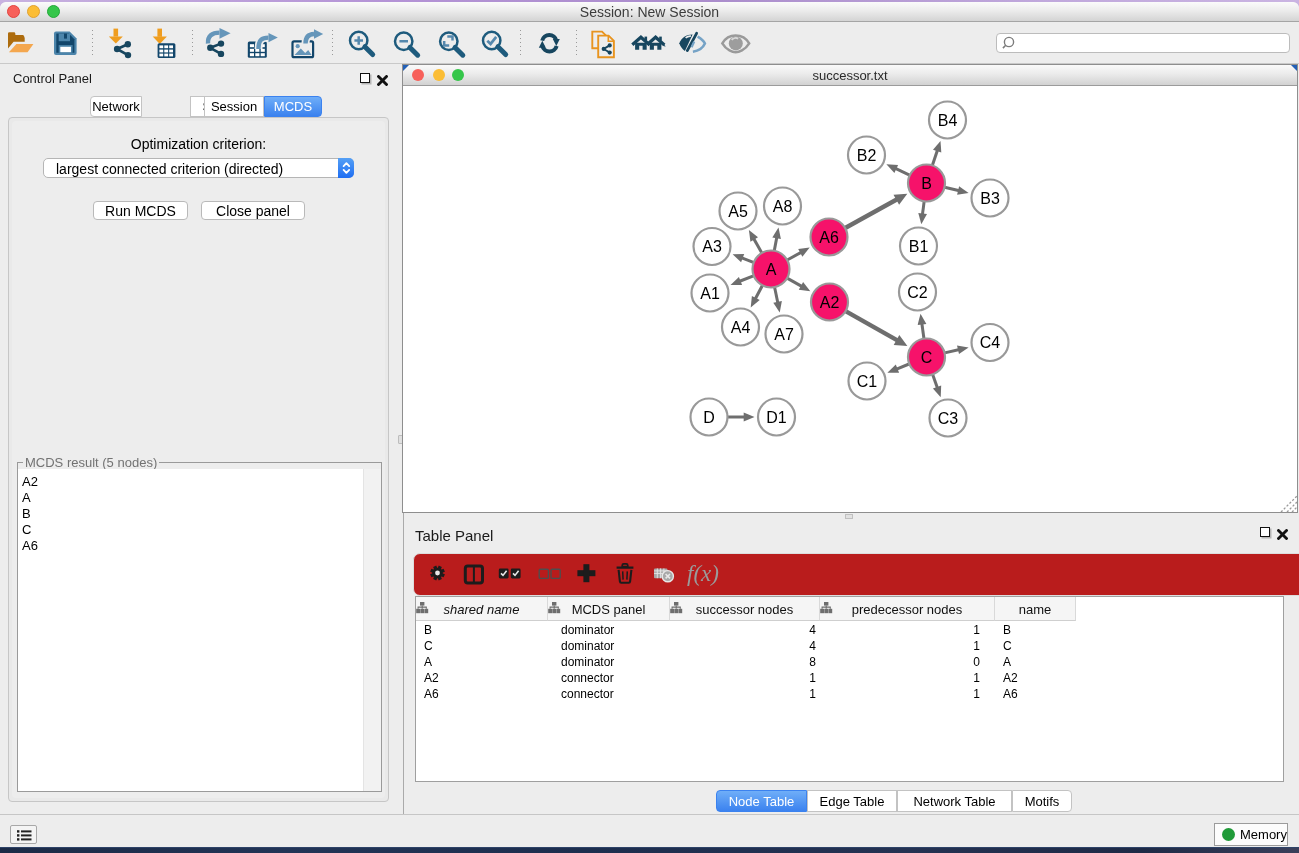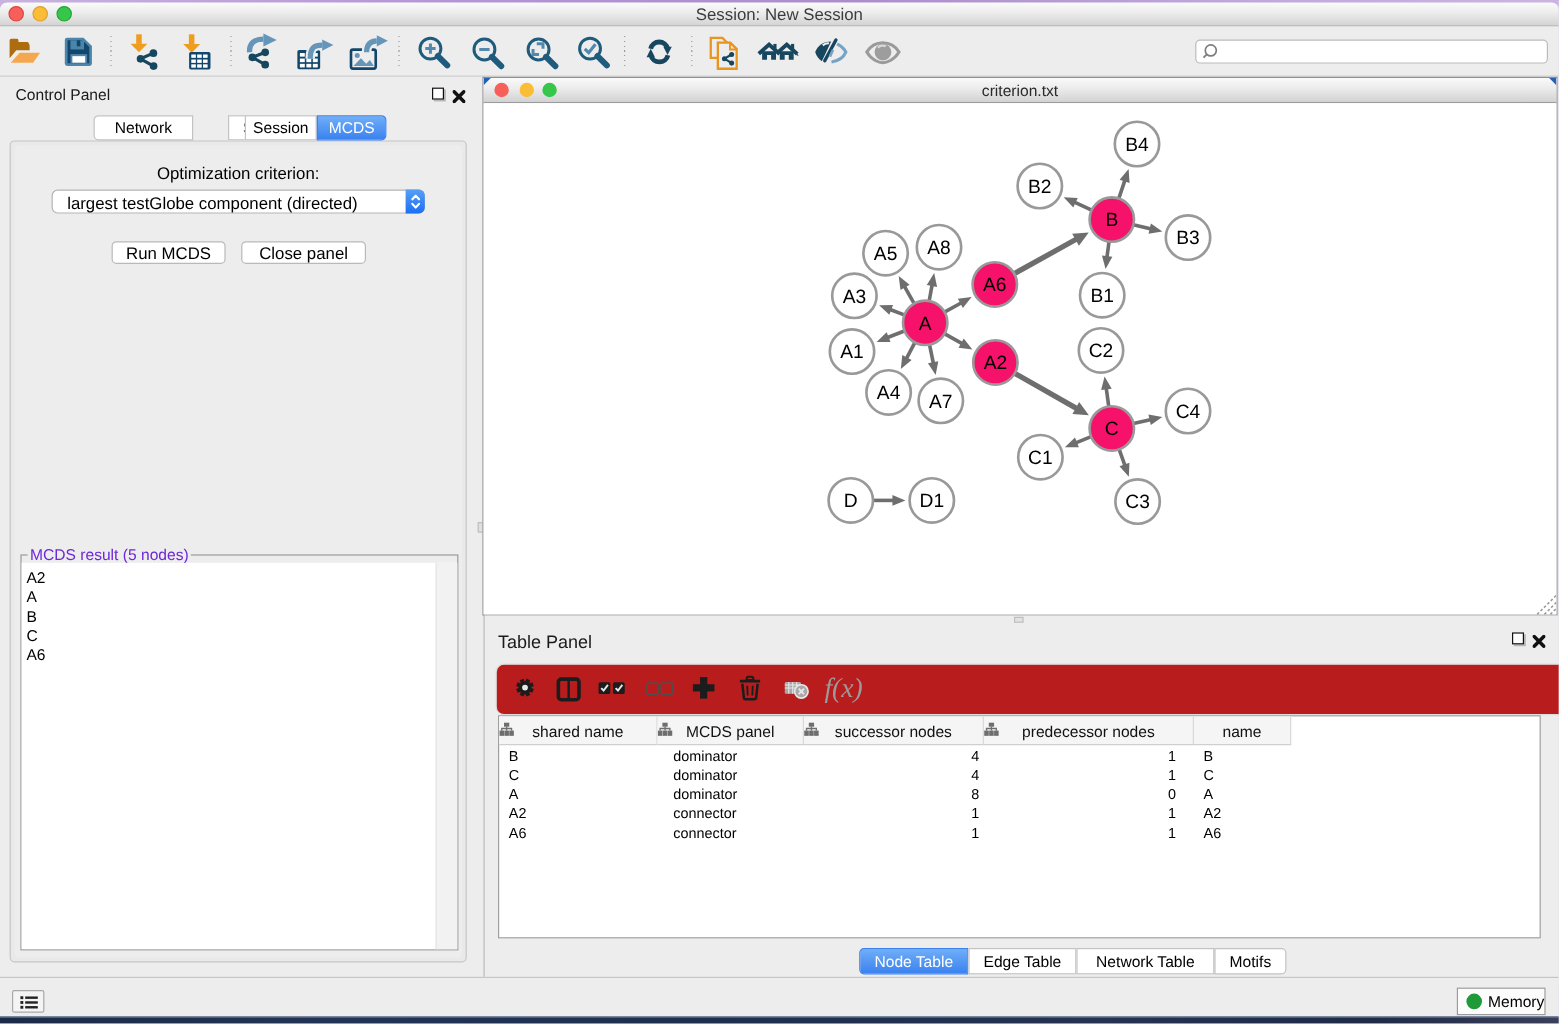--- a/index.html
+++ b/index.html
@@ -32,21 +32,21 @@
 .tabsel { background:linear-gradient(#6faef8,#3b82ef); color:#fff; border-color:#3b82ef; }
 #cp-box { position:absolute; left:8px; top:115px; width:381px; height:685px; background:#e9e9e9; border:1px solid #c6c6c6; border-radius:4px; }
 #cp-inner { position:absolute; left:12px; top:119px; width:373px; height:677px; background:#ededed; border-radius:4px; }
 #opt-label { position:absolute; left:0; top:134px; width:397px; text-align:center; font-size:14px; color:#000; }
 #dd { position:absolute; left:43px; top:156px; width:311px; height:20px; background:#fff; border:1px solid #b5b5b5; border-radius:5px; }
 #dd .txt { position:absolute; left:12px; top:1.5px; font-size:14px; color:#000; }
 #dd .step { position:absolute; right:-1px; top:-1px; width:16.5px; height:20px; background:linear-gradient(#55a0f5,#1e6ef3); border-radius:0 5px 5px 0; }
 .btn { position:absolute; height:19px; background:#fff; border:1px solid #b9b9b9; border-radius:4px; font-size:14px; color:#000; text-align:center; line-height:18px;margin-top:10px; }
 
 #fieldset { position:absolute; left:17px; top:460px; width:365px; height:330px; border:1px solid #9a9a9a; }
-#fieldlabel { position:absolute; left:23px; top:453px; background:#ededed; font-size:13px; color:#6d28d9; padding:0 2px; }
+#fieldlabel { position:absolute; left:23px; top:453px; background:#ededed; font-size:13px; color:#737373; padding:0 2px; }
 #listbox { position:absolute; left:18px; top:467px; width:363px; height:322px; background:#fff; }
 #listbox .scroll { position:absolute; right:0px; top:0px; width:18px; height:322px; background:#f2f2f2; border-left:1px solid #e4e4e4; }
 #listbox .items { position:absolute; left:4px; top:5px; font-size:13px; color:#000; line-height:16px; }
 
 #netwin { position:absolute; left:402px; top:62px; width:896px; height:449px; background:#fff; border:1px solid #8e8e8e; }
 #nw-titlebar { position:absolute; left:0; top:0; width:894px; height:21px; background:linear-gradient(#fafafa,#ebebeb 45%,#d2d2d2); border-bottom:1px solid #9b9b9b; }
 #nw-title { position:absolute; left:0; right:0; top:3px; text-align:center; font-size:13px; color:#2a2a2a; }
 .ntl { position:absolute; top:4px; width:12px; height:12px; border-radius:50%; }
 #nw-canvas { position:absolute; left:0; top:21px; width:894px; height:426px; background:#fff; }
 
@@ -193,49 +193,49 @@
   <div class="paneltn" style="left:360px; top:71px;"></div>
   <div class="panelx" style="left:376.5px; top:71px;"><svg width="11" height="11">
         <g stroke="#111" stroke-width="2.9" stroke-linecap="round">
           <line x1="1.5" y1="1.5" x2="9.5" y2="9.5"></line>
           <line x1="9.5" y1="1.5" x2="1.5" y2="9.5"></line>
         </g>
       </svg></div>
   <div id="cp-box"></div>
   <div id="cp-inner"></div>
   <div id="cp-tabs">
-    <div class="tabbtn" style="left:0; width:83px; border-radius:4px 0 0 4px;">Network</div>
+    <div class="tabbtn" style="left:12px; width:52px; border-radius:4px 0 0 4px;">Network</div>
     <div class="tabbtn" style="left:72px; width:54px;margin-left:40px;">Style</div>
     <div class="tabbtn" style="left:126px; width:60px;">Session</div>
     <div class="tabbtn tabsel" style="left:186px; width:58px; border-radius:0 4px 4px 0;">MCDS</div>
   </div>
   <div id="opt-label">Optimization criterion:</div>
   <div id="dd">
-      <span class="txt">largest testGlobe component (directed)</span>
+      <span class="txt">largest connected criterion (directed)</span>
       <span class="step"><svg width="17" height="20">
           <polyline points="5.6,8.1 8.4,5.1 11.2,8.1" fill="none" stroke="#fff" stroke-width="1.8" stroke-linecap="round" stroke-linejoin="round"></polyline>
           <polyline points="5.6,11.9 8.4,14.9 11.2,11.9" fill="none" stroke="#fff" stroke-width="1.8" stroke-linecap="round" stroke-linejoin="round"></polyline>
         </svg></span>
     </div>
   <div class="btn" style="left:93px; top:189px; width:95px;">Run MCDS</div>
   <div class="btn" style="left:201px; top:189px; width:104px;">Close panel</div>
   <div id="fieldset"></div>
   <div id="fieldlabel">MCDS result (5 nodes)</div>
   <div id="listbox">
       <div class="scroll"></div>
       <div class="items">A2<br>A<br>B<br>C<br>A6</div>
     </div>
 
   <div id="rightarea"></div>
   <div id="netwin">
     <div id="nw-titlebar">
       <div class="ntl" style="left:9px; background:#f7605a;"></div>
       <div class="ntl" style="left:29.5px; background:#fbbd35;"></div>
       <div class="ntl" style="left:49px; background:#35c64a;"></div>
-      <div id="nw-title">criterion.txt</div>
+      <div id="nw-title">successor.txt</div>
     </div>
     <svg width="894" height="449" style="position:absolute;left:0;top:0;z-index:5">
         <polygon points="0,0 6,0 0,6" fill="#2360b6"></polygon>
         <polygon points="894,0 888,0 894,6" fill="#2360b6"></polygon>
         <g stroke="#9a9a9a" stroke-width="1.3" stroke-dasharray="2.2,1.8">
           <line x1="884" y1="447" x2="894" y2="437"></line>
           <line x1="878" y1="447" x2="894" y2="431"></line>
           <line x1="889" y1="447" x2="894" y2="442"></line>
         </g>
       </svg>
@@ -370,21 +370,21 @@
 <line x1="252.3" y1="18.4" x2="252.3" y2="28.2" stroke="#e7e7e7" stroke-width="0.9"></line>
 <line x1="255.6" y1="18.4" x2="255.6" y2="28.2" stroke="#e7e7e7" stroke-width="0.9"></line>
 <line x1="258.9" y1="18.4" x2="258.9" y2="28.2" stroke="#e7e7e7" stroke-width="0.9"></line>
 <circle cx="262.8" cy="26.2" r="5.6" fill="#a8a8a8" stroke="#e7e7e7" stroke-width="1.4"></circle>
 <path d="M260.6,24 L265,28.4 M265,24 L260.6,28.4" stroke="#e7e7e7" stroke-width="1.6"></path>
 <text x="282" y="31" font-family="Liberation Serif, serif" font-style="italic" font-size="23" fill="#9b9b9b">f(x)</text>
 </svg>
       </div>
     </div>
   <div id="tp-table">
-    <div class="th" style="left:0; width:132px;">
+    <div class="th" style="left:0; width:132px;font-style:italic;">
         <svg width="13" height="12" style="position:absolute;left:%s;top:5px">
           <g fill="#6e6e6e">
             <rect x="4" y="0" width="4.4" height="3.6"></rect>
             <rect x="0.2" y="6.8" width="3.8" height="4.4"></rect>
             <rect x="4.3" y="6.8" width="3.8" height="4.4"></rect>
             <rect x="8.4" y="6.8" width="3.8" height="4.4"></rect>
           </g>
           <g stroke="#6e6e6e" stroke-width="1.1" fill="none">
             <path d="M6.2,3.6 L6.2,6.8 M2.1,6.8 L2.1,5.1 L10.3,5.1 L10.3,6.8 M2.1,5.1"></path>
           </g>

